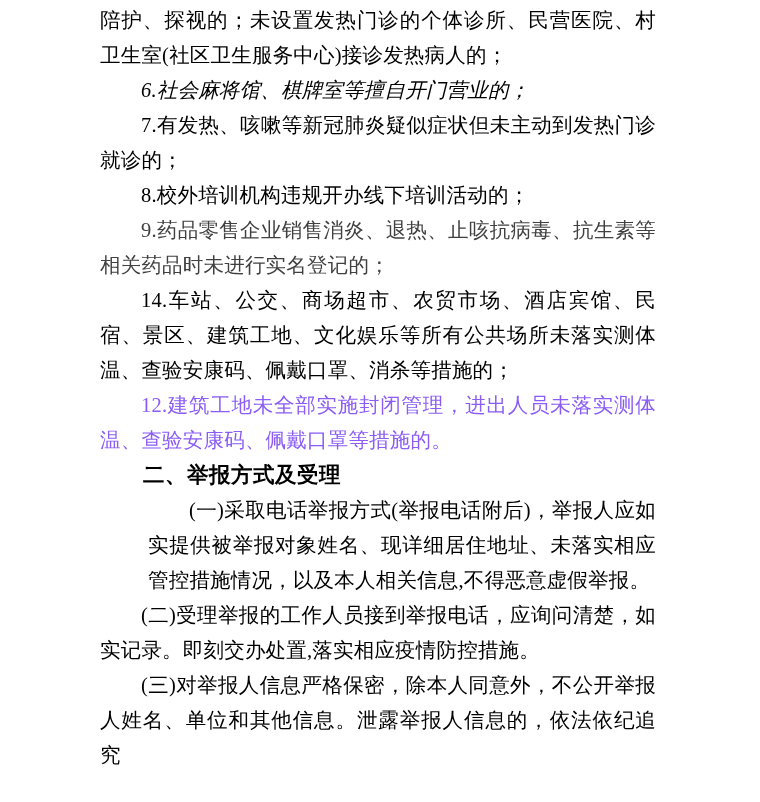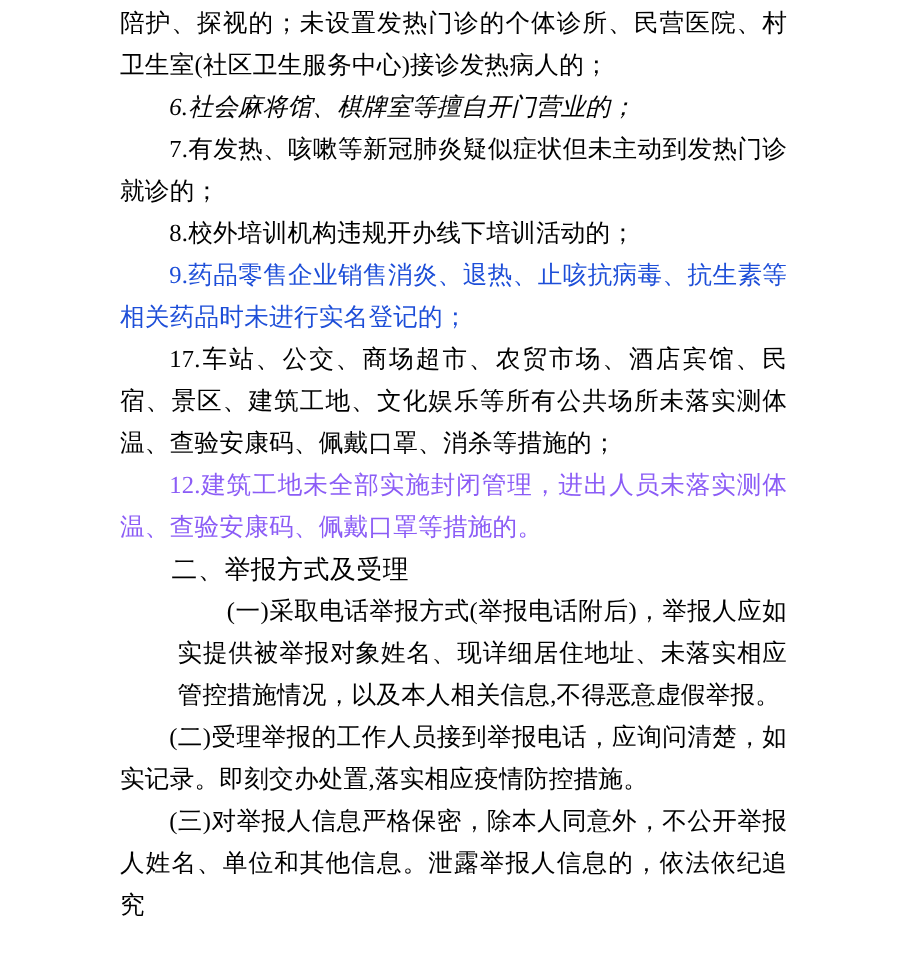--- a/index.html
+++ b/index.html
@@ -26,33 +26,33 @@
     line-height: 35px;
     letter-spacing: 0.2px;
     text-align: justify;
     color: #000000;
   }
   .para.indent {
     text-indent: 2em;
   }
   .para.heading {
     font-family: "Liberation Sans", "DejaVu Sans", sans-serif;
-    font-weight: normal;
+    font-weight: bold;
     font-size: 21.5px;
     letter-spacing: 0.5px;
   }
 </style>
 </head>
 <body style="background: rgb(255, 255, 255);">
 
 <div class="page">
   <p class="para" style="color: rgb(0, 0, 0);">陪护、探视的；未设置发热门诊的个体诊所、民营医院、村卫生室(社区卫生服务中心)接诊发热病人的；</p>
   <p class="para indent" style="color: rgb(0, 0, 0); font-style: italic;">6.社会麻将馆、棋牌室等擅自开门营业的；</p>
   <p class="para indent" style="color: rgb(0, 0, 0);">7.有发热、咳嗽等新冠肺炎疑似症状但未主动到发热门诊就诊的；</p>
   <p class="para indent" style="color: rgb(0, 0, 0);">8.校外培训机构违规开办线下培训活动的；</p>
-  <p class="para indent" style="color: #1d4ed8;">9.药品零售企业销售消炎、退热、止咳抗病毒、抗生素等相关药品时未进行实名登记的；</p>
-  <p class="para indent" style="color: rgb(0, 0, 0);">17.车站、公交、商场超市、农贸市场、酒店宾馆、民宿、景区、建筑工地、文化娱乐等所有公共场所未落实测体温、查验安康码、佩戴口罩、消杀等措施的；</p>
+  <p class="para indent" style="color: #404040;">9.药品零售企业销售消炎、退热、止咳抗病毒、抗生素等相关药品时未进行实名登记的；</p>
+  <p class="para indent" style="color: rgb(0, 0, 0);">14.车站、公交、商场超市、农贸市场、酒店宾馆、民宿、景区、建筑工地、文化娱乐等所有公共场所未落实测体温、查验安康码、佩戴口罩、消杀等措施的；</p>
   <p class="para indent" style="color: #8b5cf6;">12.建筑工地未全部实施封闭管理，进出人员未落实测体温、查验安康码、佩戴口罩等措施的。</p>
   <p class="para indent heading" style="color: rgb(0, 0, 0);">二、举报方式及受理</p>
   <p class="para indent" style="color: rgb(0, 0, 0); margin-left: 48px;">(一)采取电话举报方式(举报电话附后)，举报人应如实提供被举报对象姓名、现详细居住地址、未落实相应管控措施情况，以及本人相关信息,不得恶意虚假举报。</p>
   <p class="para indent" style="color: rgb(0, 0, 0);">(二)受理举报的工作人员接到举报电话，应询问清楚，如实记录。即刻交办处置,落实相应疫情防控措施。</p>
   <p class="para indent" style="color: rgb(0, 0, 0);">(三)对举报人信息严格保密，除本人同意外，不公开举报人姓名、单位和其他信息。泄露举报人信息的，依法依纪追究</p>
 </div>
 
 </body></html>

